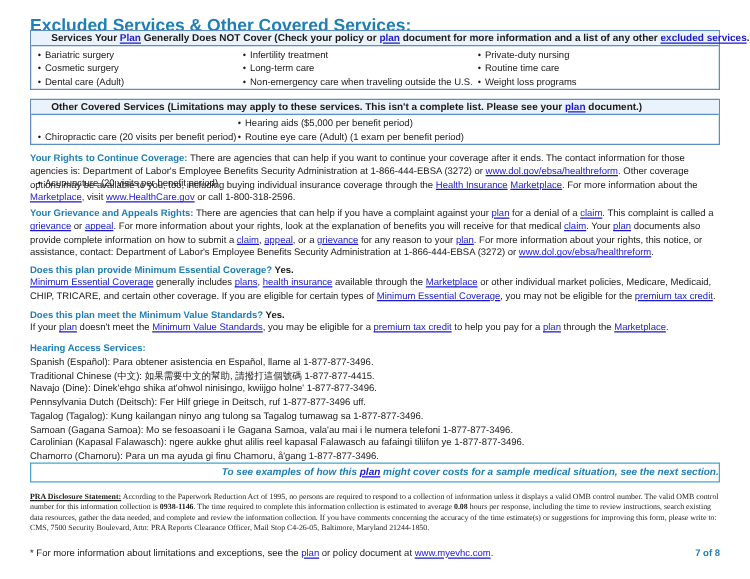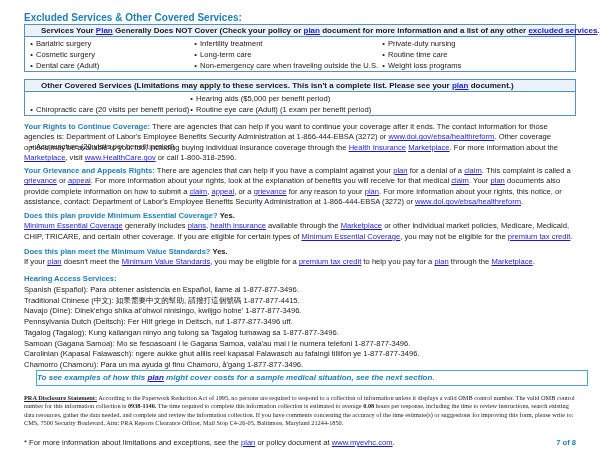--- a/index.html
+++ b/index.html
@@ -1,29 +1,29 @@
 <!DOCTYPE html>
 <html><head>
 <meta charset="utf-8">
 <style>
   * { box-sizing: border-box; margin: 0; padding: 0; }
   html, body { width: 600px; height: 463px; background: #ffffff; overflow: hidden; }
   body { font-family: "Liberation Sans", sans-serif; font-size: 7.6px; color: #1a1a1a; position: relative; }
   .page { position: absolute; left: 24px; top: 0; width: 552px; }
   a, .lnk { color: #1a1acc; text-decoration: underline; }
   .h-teal { color: #1f7fb5; font-weight: bold; }
-  .section-title { position: absolute; top: 12px; left: 0; font-size: 10px; color: #1f7fb5; font-weight: bold; }
+  .section-title { position: absolute; top: 12px; left: 0; font-size: 14px; color: #1f7fb5; font-weight: bold; }
   .box { position: absolute; left: 0; width: 552px; border: 1px solid #5a8fc0; }
   .box .hdr { background: #eaf3fb; border-bottom: 1px solid #5a8fc0; font-weight: bold; font-size: 8px; padding: 1px 16px; height: 12px; line-height: 10px; white-space: nowrap; }
   .box .body { position: relative; }
   .bl { position: absolute; white-space: nowrap; font-size: 7.6px; line-height: 11px; }
   .bl::before { content: "•"; display: inline-block; width: 9px; text-align: center; }
   .para { position: absolute; left: 0; width: 552px; font-size: 7.6px; line-height: 10.4px; }
   .lang { position: absolute; left: 0; font-size: 7.6px; line-height: 10.7px; white-space: nowrap; }
-  .callout { position: absolute; left: 12px; top: 370px; width: 552px; height: 16px; border: 1px solid #49a3d3; text-align: left; font-style: italic; font-weight: bold; color: #1f7fb5; font-size: 8px; line-height: 14px; }
+  .callout { position: absolute; left: 0; top: 370px; width: 552px; height: 16px; border: 1px solid #49a3d3; text-align: right; font-style: italic; font-weight: bold; color: #1f7fb5; font-size: 8px; line-height: 14px; }
   .pra { position: absolute; left: 0; top: 394px; width: 552px; font-family: "Liberation Serif", serif; font-size: 6.3px; line-height: 8.3px; color: #222; }
   .footer { position: absolute; left: 0; top: 438px; width: 552px; font-size: 7.6px; }
   .footer .pg { position: absolute; right: 0; top: 0; color: #1f7fb5; font-weight: bold; }
 </style>
 </head>
 <body>
 
 <div class="page">
 
   <div class="section-title">Excluded Services &amp; Other Covered Services:</div>

